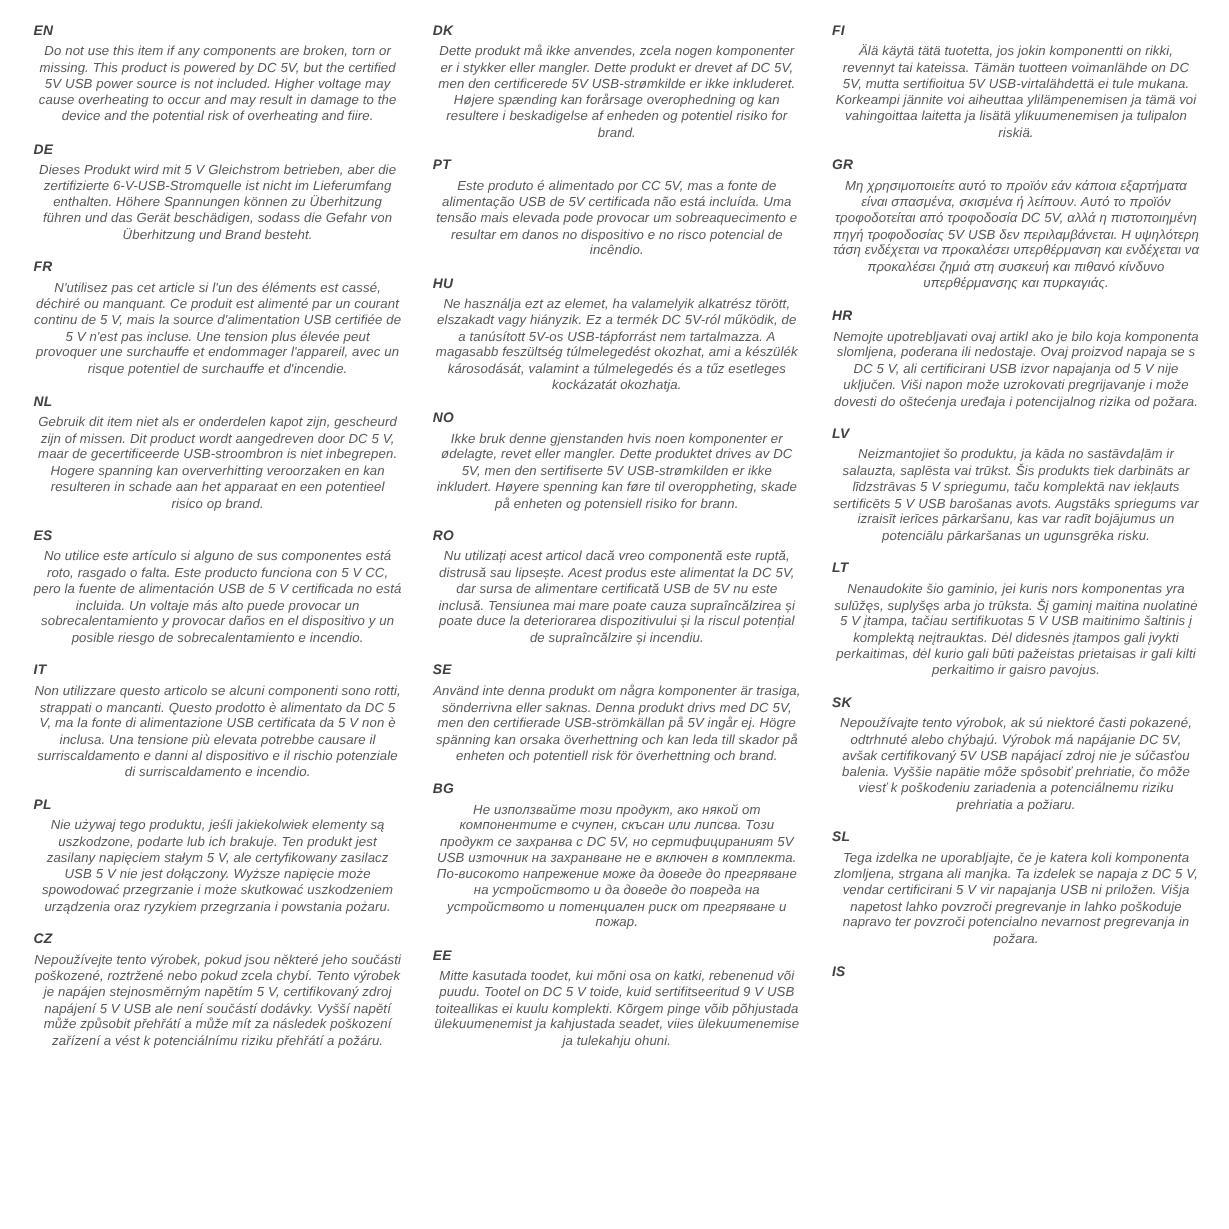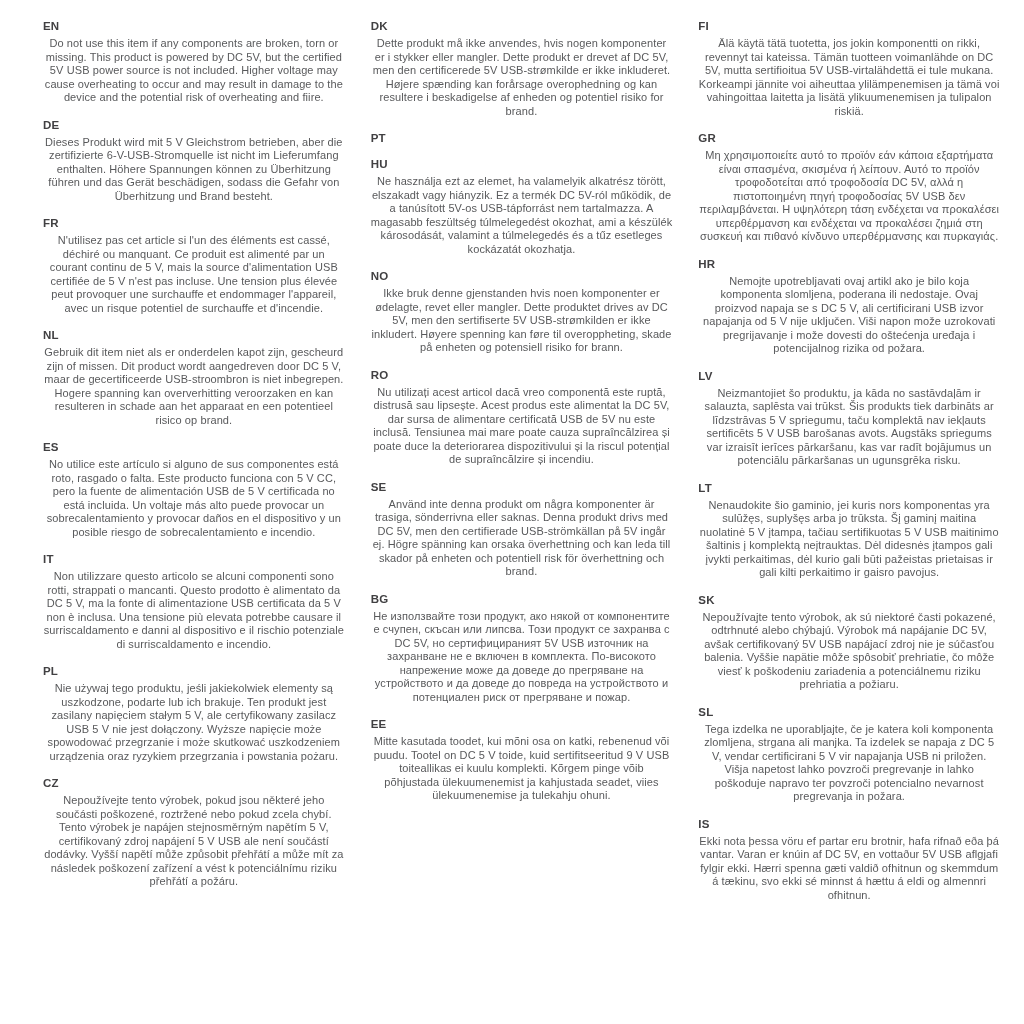--- a/index.html
+++ b/index.html
@@ -10,22 +10,23 @@
   body {
     width: 1024px;
     height: 1024px;
     overflow: hidden;
     font-family: "Liberation Sans", sans-serif;
   }
   .page {
     box-sizing: border-box;
     display: flex;
     gap: 26px;
-    padding: 20px 24px 0 43px;
+    padding: 20px 24px 0 28px;
     width: 1024px;
+    font-style: italic;
   }
   .col {
     flex: 1 1 0;
     min-width: 0;
   }
   .sec {
     margin: 0 0 14px 0;
   }
   .lang {
     font-size: 11.5px;
@@ -79,24 +80,25 @@
     </section>
     <section class="sec">
       <h2 class="lang">CZ</h2>
       <p class="txt">Nepoužívejte tento výrobek, pokud jsou některé jeho součásti poškozené, roztržené nebo pokud zcela chybí. Tento výrobek je napájen stejnosměrným napětím 5 V, certifikovaný zdroj napájení 5 V USB ale není součástí dodávky. Vyšší napětí může způsobit přehřátí a může mít za následek poškození zařízení a vést k potenciálnímu riziku přehřátí a požáru.</p>
     </section>
   </div>
 
   <div class="col">
     <section class="sec">
       <h2 class="lang">DK</h2>
-      <p class="txt">Dette produkt må ikke anvendes, hvis nogen komponenter er i stykker eller mangler. Dette produkt er drevet af DC 5V, men den certificerede 5V USB-strømkilde er ikke inkluderet. Højere spænding kan forårsage overophedning og kan resultere i beskadigelse af enheden og potentiel risiko for brand.</p>
+      <p class="txt">Dette produkt må ikke anvendes, zcela nogen komponenter er i stykker eller mangler. Dette produkt er drevet af DC 5V, men den certificerede 5V USB-strømkilde er ikke inkluderet. Højere spænding kan forårsage overophedning og kan resultere i beskadigelse af enheden og potentiel risiko for brand.</p>
     </section>
     <section class="sec">
       <h2 class="lang">PT</h2>
+      <p class="txt">Este produto é alimentado por CC 5V, mas a fonte de alimentação USB de 5V certificada não está incluída. Uma tensão mais elevada pode provocar um sobreaquecimento e resultar em danos no dispositivo e no risco potencial de incêndio.</p>
     </section>
     <section class="sec">
       <h2 class="lang">HU</h2>
       <p class="txt">Ne használja ezt az elemet, ha valamelyik alkatrész törött, elszakadt vagy hiányzik. Ez a termék DC 5V-ról működik, de a tanúsított 5V-os USB-tápforrást nem tartalmazza. A magasabb feszültség túlmelegedést okozhat, ami a készülék károsodását, valamint a túlmelegedés és a tűz esetleges kockázatát okozhatja.</p>
     </section>
     <section class="sec">
       <h2 class="lang">NO</h2>
       <p class="txt">Ikke bruk denne gjenstanden hvis noen komponenter er ødelagte, revet eller mangler. Dette produktet drives av DC 5V, men den sertifiserte 5V USB-strømkilden er ikke inkludert. Høyere spenning kan føre til overoppheting, skade på enheten og potensiell risiko for brann.</p>
     </section>
     <section class="sec">
@@ -141,17 +143,16 @@
     <section class="sec">
       <h2 class="lang">SK</h2>
       <p class="txt">Nepoužívajte tento výrobok, ak sú niektoré časti pokazené, odtrhnuté alebo chýbajú. Výrobok má napájanie DC 5V, avšak certifikovaný 5V USB napájací zdroj nie je súčasťou balenia. Vyššie napätie môže spôsobiť prehriatie, čo môže viesť k poškodeniu zariadenia a potenciálnemu riziku prehriatia a požiaru.</p>
     </section>
     <section class="sec">
       <h2 class="lang">SL</h2>
       <p class="txt">Tega izdelka ne uporabljajte, če je katera koli komponenta zlomljena, strgana ali manjka. Ta izdelek se napaja z DC 5 V, vendar certificirani 5 V vir napajanja USB ni priložen. Višja napetost lahko povzroči pregrevanje in lahko poškoduje napravo ter povzroči potencialno nevarnost pregrevanja in požara.</p>
     </section>
     <section class="sec">
       <h2 class="lang">IS</h2>
-      <p class="txt">Ekki nota þessa vöru ef partar eru brotnir, hafa rifnað eða þá vantar. Varan er knúin af DC 5V, en vottaður 5V USB aflgjafi fylgir ekki. Hærri spenna gæti valdið ofhitnun og skemmdum á tækinu, svo ekki sé minnst á hættu á eldi og almennri ofhitnun.</p>
     </section>
   </div>
 
 </div>
 
 </body></html>

